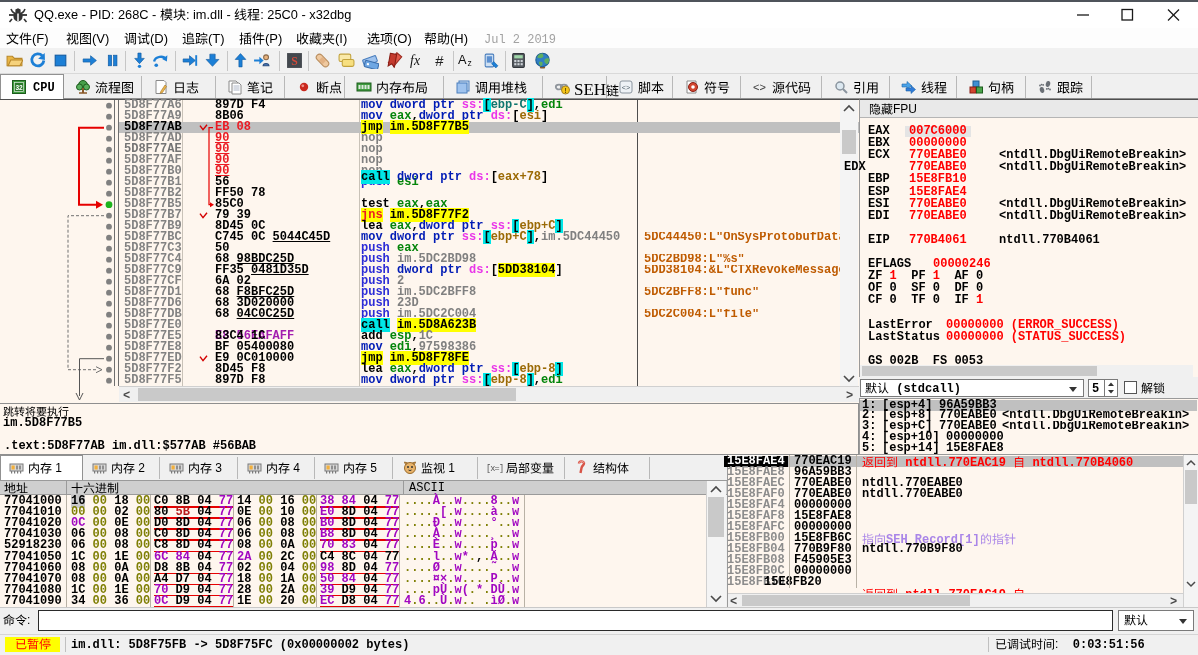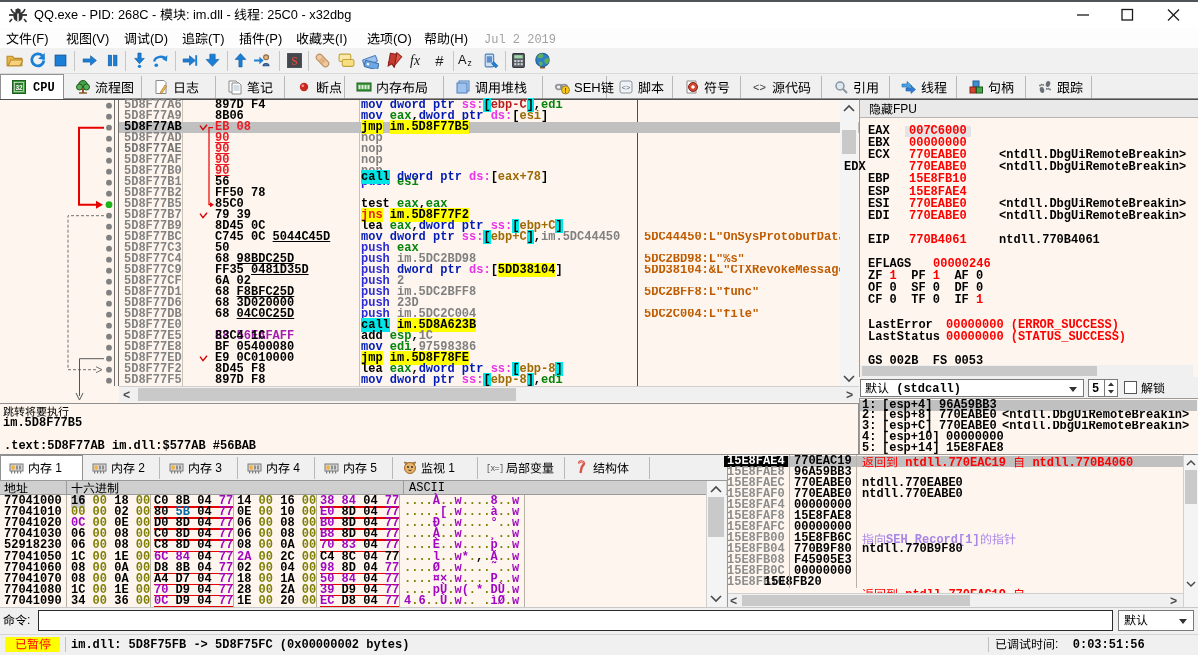--- a/index.html
+++ b/index.html
@@ -381,21 +381,21 @@
     </svg></div>
 <div class="abs" style="left:543px;top:76px;width:64px;height:22px;border-right:1px solid #b8b8b8"></div>
 <svg class="abs" style="left:554px;top:79px" width="16" height="16" viewBox="0 0 16 16">
     <g fill="none" stroke="#8f959c" stroke-width="1.8">
       <ellipse cx="5" cy="8" rx="3.2" ry="2.4"></ellipse>
       <ellipse cx="10" cy="8" rx="3.2" ry="2.4"></ellipse>
     </g>
     <circle cx="11.5" cy="11" r="4" fill="#f5c518" stroke="#a5811f"></circle>
     <text x="11.5" y="14" font-size="6.5" font-weight="bold" text-anchor="middle" fill="#5a4500" font-family="Liberation Sans,sans-serif">!</text>
   </svg>
-<div class="abs" style="left:574px;top:80px;font-size:13px;font-family:Liberation Sans, sans-serif">SEH<svg class="cj" style="width:13px;height:13px" viewBox="0 0 1000 1000">
+<div class="abs" style="left:574px;top:80px;font-size:17px;font-family:Liberation Serif, serif">SEH<svg class="cj" style="width:13px;height:13px" viewBox="0 0 1000 1000">
       <use href="#u94fe"></use>
     </svg></div>
 <div class="abs" style="left:607px;top:76px;width:66px;height:22px;border-right:1px solid #b8b8b8"></div>
 <svg class="abs" style="left:618px;top:79px" width="16" height="16" viewBox="0 0 16 16">
     <rect x="2" y="2" width="12" height="12" rx="2" fill="#eef2f6" stroke="#8a949e"></rect>
     <text x="8" y="11" font-size="7" text-anchor="middle" fill="#4a5a66" font-family="Liberation Mono,monospace">&lt;&gt;</text>
   </svg>
 <div class="abs" style="left:638px;top:80px;font-size:13px"><svg class="cj" style="width:13px;height:13px" viewBox="0 0 1000 1000">
       <use href="#u811a"></use>
     </svg><svg class="cj" style="width:13px;height:13px" viewBox="0 0 1000 1000">
@@ -474,21 +474,21 @@
     </svg></div>
 <div class="abs" style="left:0;top:99px;width:859px;height:356px;background:#fef6ee;border-top:1px solid #4e4e4e"></div>
 <div class="abs" style="left:859px;top:99px;width:339px;height:356px;background:#fef6ee;border-top:1px solid #4e4e4e;border-left:1px solid #9a9a9a"></div>
 <div class="abs" style="left:114px;top:100px;width:1px;height:286px;background:#6f6f6f"></div>
 <div class="abs" style="left:118px;top:100px;width:1px;height:286px;background:#6f6f6f"></div>
 <div class="abs" style="left:182px;top:100px;width:1px;height:286px;background:#c9c2b8"></div>
 <div class="abs" style="left:359px;top:100px;width:1px;height:286px;background:#c9c2b8"></div>
 <div class="abs" style="left:637px;top:100px;width:1px;height:286px;background:#4e4e4e"></div>
 <div class="row mono" style="left:124px;top:100.2px;color:#828282">5D8F77A6</div>
 <div class="row mono" style="left:215px;top:100.2px;color:#000">897D F4</div>
-<div class="row mono" style="left:361px;top:100.2px;color:#000"><span style="color:#001bb5;">mov</span> <span style="color:#001bb5;">dword ptr</span> <span style="color:#e935e9;">ss:</span><span style="color:#000;background:#00e6e6;">[</span><span style="color:#b91c1c;">ebp-C</span><span style="color:#000;background:#00e6e6;">]</span>,<span style="color:#04850a;">edi</span></div>
+<div class="row mono" style="left:361px;top:100.2px;color:#000"><span style="color:#001bb5;">mov</span> <span style="color:#001bb5;">dword ptr</span> <span style="color:#e935e9;">ss:</span><span style="color:#000;background:#00e6e6;">[</span><span style="color:#0f766e;">ebp-C</span><span style="color:#000;background:#00e6e6;">]</span>,<span style="color:#04850a;">edi</span></div>
 <div class="row mono" style="left:124px;top:111.2px;color:#828282">5D8F77A9</div>
 <div class="row mono" style="left:215px;top:111.2px;color:#000">8B06</div>
 <div class="row mono" style="left:361px;top:111.2px;color:#000"><span style="color:#001bb5;">mov</span> <span style="color:#04850a;">eax</span>,<span style="color:#001bb5;">dword ptr</span> <span style="color:#e935e9;">ds:</span>[<span style="color:#9b6a05;">esi</span>]</div>
 <div class="abs" style="left:119px;top:122.2px;width:740px;height:11px;background:#c0c0c0"></div>
 <div class="row mono" style="left:124px;top:122.2px;color:#000;font-weight:bold">5D8F77AB</div>
 <div class="row mono" style="left:215px;top:122.2px;color:#000"><span style="color:#eb1b23;">EB 08</span></div>
 <div class="row mono" style="left:361px;top:122.2px;color:#000"><span style="color:#000;background:#ffff00;">jmp</span> <span style="color:#000;background:#ffff00;">im.5D8F77B5</span></div>
 <div class="row mono" style="left:124px;top:133.2px;color:#828282">5D8F77AD</div>
 <div class="row mono" style="left:215px;top:133.2px;color:#000"><span style="color:#eb1b23;text-decoration:underline;">90</span></div>
 <div class="row mono" style="left:361px;top:133.2px;color:#000"><span style="color:#808080;">nop</span></div>
@@ -900,21 +900,21 @@
 <div class="row mono" style="left:4px;top:496.0px">77041000</div>
 <div class="row mono" style="left:71px;top:496.0px"><span style="color:#000;background:#c8c8c8;">16</span> <span style="color:#7f7f05;">00</span> 18 <span style="color:#7f7f05;">00</span></div>
 <div class="row mono" style="left:154px;top:496.0px">C0 8B 04 <span style="color:#a107c1;">77</span></div>
 <div class="row mono" style="left:237px;top:496.0px">14 <span style="color:#7f7f05;">00</span> 16 <span style="color:#7f7f05;">00</span></div>
 <div class="row mono" style="left:320px;top:496.0px"><span style="color:#a107c1;">38</span> <span style="color:#a107c1;">84</span> 04 <span style="color:#a107c1;">77</span></div>
 <div class="abs" style="left:154px;top:506.1px;width:79px;height:1.5px;background:#e60000"></div>
 <div class="abs" style="left:320px;top:506.1px;width:79px;height:1.5px;background:#e60000"></div>
 <div class="row mono" style="left:404px;top:496.0px"><span style="color:#7f7f05;">.</span><span style="color:#7f7f05;">.</span><span style="color:#7f7f05;">.</span><span style="color:#7f7f05;">.</span><span style="color:#a107c1;">À</span><span style="color:#7f7f05;">.</span><span style="color:#7f7f05;">.</span><span style="color:#a107c1;">w</span><span style="color:#7f7f05;">.</span><span style="color:#7f7f05;">.</span><span style="color:#7f7f05;">.</span><span style="color:#7f7f05;">.</span><span style="color:#a107c1;">8</span><span style="color:#7f7f05;">.</span><span style="color:#7f7f05;">.</span><span style="color:#a107c1;">w</span></div>
 <div class="row mono" style="left:4px;top:507.1px">77041010</div>
 <div class="row mono" style="left:71px;top:507.1px"><span style="color:#7f7f05;">00</span> <span style="color:#7f7f05;">00</span> 02 <span style="color:#7f7f05;">00</span></div>
-<div class="row mono" style="left:154px;top:507.1px">80 <span style="color:#0369a1;">5B</span> 04 <span style="color:#a107c1;">77</span></div>
+<div class="row mono" style="left:154px;top:507.1px">80 <span style="color:#b91c1c;">5B</span> 04 <span style="color:#a107c1;">77</span></div>
 <div class="row mono" style="left:237px;top:507.1px">0E <span style="color:#7f7f05;">00</span> 10 <span style="color:#7f7f05;">00</span></div>
 <div class="row mono" style="left:320px;top:507.1px"><span style="color:#a107c1;">E0</span> 8D 04 <span style="color:#a107c1;">77</span></div>
 <div class="abs" style="left:154px;top:517.2px;width:79px;height:1.5px;background:#e60000"></div>
 <div class="abs" style="left:320px;top:517.2px;width:79px;height:1.5px;background:#e60000"></div>
 <div class="row mono" style="left:404px;top:507.1px"><span style="color:#7f7f05;">.</span><span style="color:#7f7f05;">.</span><span style="color:#7f7f05;">.</span><span style="color:#7f7f05;">.</span><span style="color:#7f7f05;">.</span><span style="color:#a107c1;">[</span><span style="color:#7f7f05;">.</span><span style="color:#a107c1;">w</span><span style="color:#7f7f05;">.</span><span style="color:#7f7f05;">.</span><span style="color:#7f7f05;">.</span><span style="color:#7f7f05;">.</span><span style="color:#a107c1;">à</span><span style="color:#7f7f05;">.</span><span style="color:#7f7f05;">.</span><span style="color:#a107c1;">w</span></div>
 <div class="row mono" style="left:4px;top:518.2px">77041020</div>
 <div class="row mono" style="left:71px;top:518.2px"><span style="color:#a107c1;">0C</span> <span style="color:#7f7f05;">00</span> 0E <span style="color:#7f7f05;">00</span></div>
 <div class="row mono" style="left:154px;top:518.2px">D0 8D 04 <span style="color:#a107c1;">77</span></div>
 <div class="row mono" style="left:237px;top:518.2px">06 <span style="color:#7f7f05;">00</span> 08 <span style="color:#7f7f05;">00</span></div>
 <div class="row mono" style="left:320px;top:518.2px"><span style="color:#a107c1;">B0</span> 8D 04 <span style="color:#a107c1;">77</span></div>

